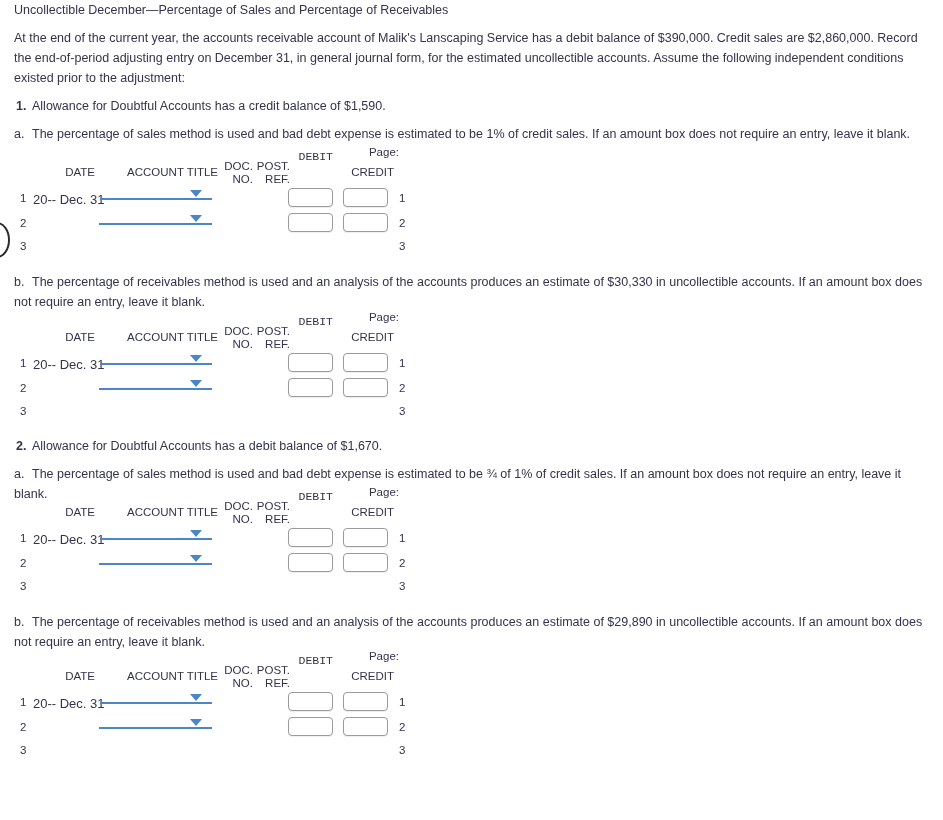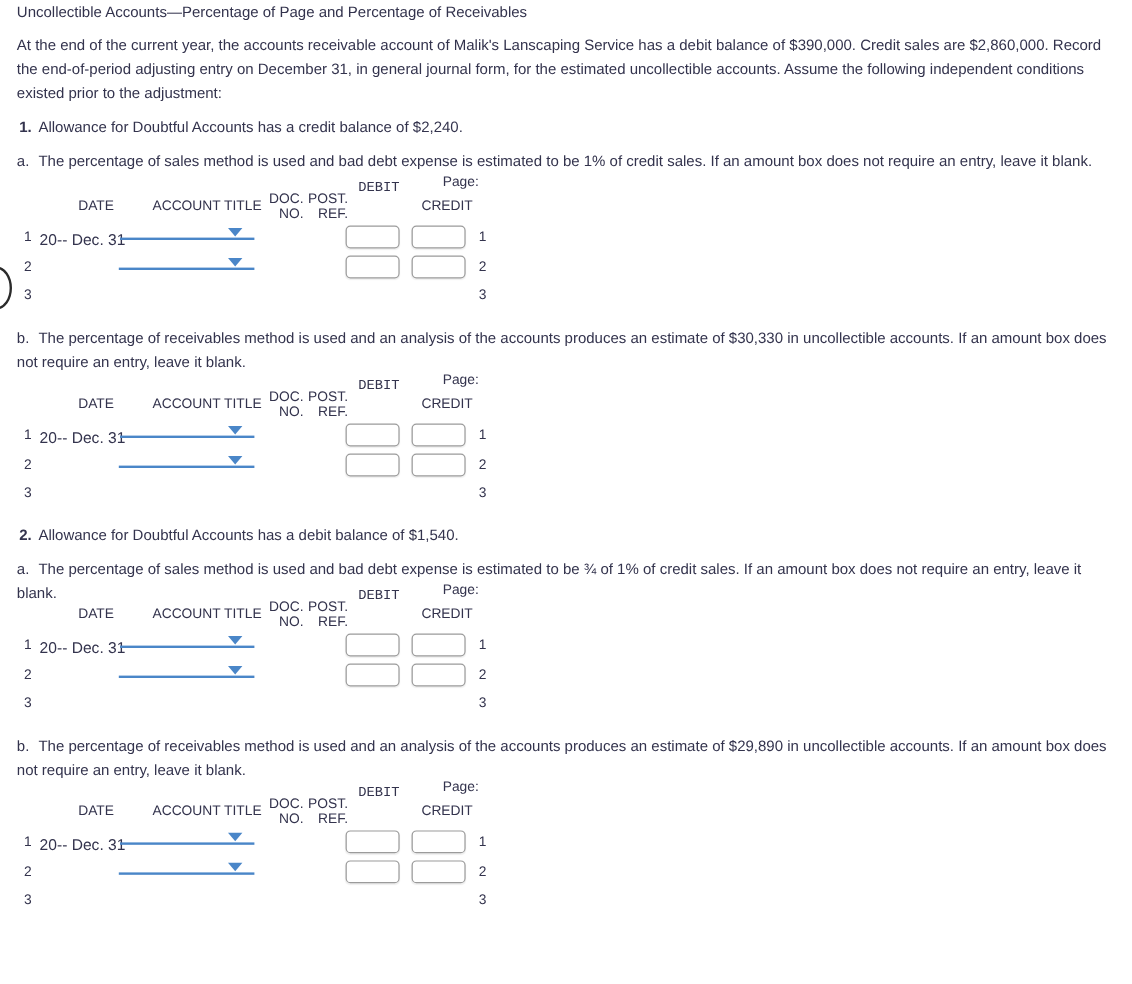--- a/index.html
+++ b/index.html
@@ -169,25 +169,25 @@
     height: 32px;
     border: 2px solid #2b2b2b;
     border-radius: 50%;
   }
 </style>
 </head>
 <body>
 
 <div class="page">
 
-  <div class="title">Uncollectible Accounts—Percentage of Page and Percentage of Receivables</div>
+  <div class="title">Uncollectible December—Percentage of Sales and Percentage of Receivables</div>
   <div class="intro">At the end of the current year, the accounts receivable account of Malik's Lanscaping Service has a debit balance of $390,000. Credit sales are $2,860,000. Record the end-of-period adjusting entry on December 31, in general journal form, for the estimated uncollectible accounts. Assume the following independent conditions existed prior to the adjustment:</div>
 
   <div class="num-item" style="top:97px;">
-    <span class="lbl">1.</span><span>Allowance for Doubtful Accounts has a credit balance of $2,240.</span>
+    <span class="lbl">1.</span><span>Allowance for Doubtful Accounts has a credit balance of $1,590.</span>
   </div>
 
   <div class="sub-item" style="top:124px;">
     <span class="lbl">a.</span><span class="body">The percentage of sales method is used and bad debt expense is estimated to be 1% of credit sales. If an amount box does not require an entry, leave it blank.</span>
   </div>
 
   <div class="journal" style="top:146px;">
     <div class="page-label">Page:</div>
     <div class="hdr hdr-date">DATE</div>
     <div class="hdr hdr-acct">ACCOUNT TITLE</div>
@@ -263,21 +263,21 @@
       <div class="tri"></div>
     </div>
     <div class="amt" style="left:288px; top:67px;"></div>
     <div class="amt" style="left:343px; top:67px;"></div>
 
     <div class="rownum rownum-l" style="top:94px;">3</div>
     <div class="rownum rownum-r" style="top:94px;">3</div>
   </div>
 
   <div class="num-item" style="top:437px;">
-    <span class="lbl">2.</span><span>Allowance for Doubtful Accounts has a debit balance of $1,540.</span>
+    <span class="lbl">2.</span><span>Allowance for Doubtful Accounts has a debit balance of $1,670.</span>
   </div>
 
   <div class="sub-item" style="top:464px;">
     <span class="lbl">a.</span><span class="body">The percentage of sales method is used and bad debt expense is estimated to be ¾ of 1% of credit sales. If an amount box does not require an entry, leave it blank.</span>
   </div>
 
   <div class="journal" style="top:486px;">
     <div class="page-label">Page:</div>
     <div class="hdr hdr-date">DATE</div>
     <div class="hdr hdr-acct">ACCOUNT TITLE</div>

